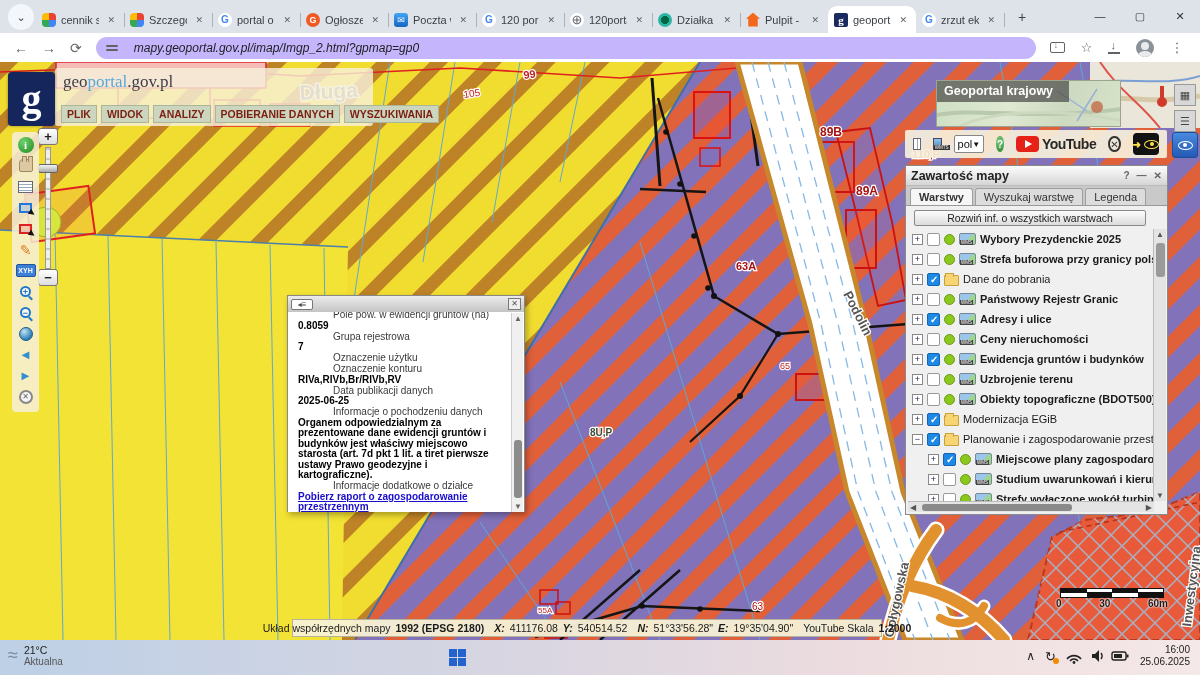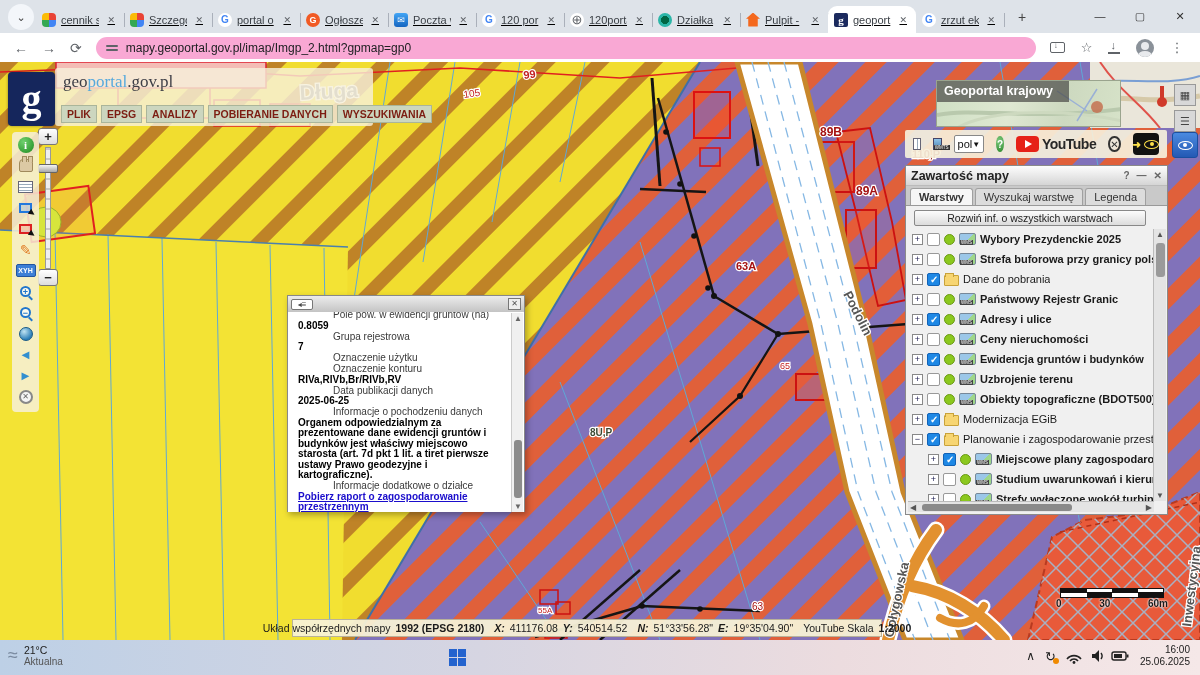--- a/index.html
+++ b/index.html
@@ -31,21 +31,21 @@
   .fav.teal{background:radial-gradient(circle,#064 0 4px,#2bb6a8 4px);border-radius:50%;}
   .fav.home{background:#f4681d;clip-path:polygon(50% 0,100% 45%,84% 45%,84% 100%,16% 100%,16% 45%,0 45%);}
   .fav.geoportal{background:#1b2a5e;border-radius:2px;}
   .fav.geoportal::after{content:"g";color:#fff;font-family:"Liberation Serif",serif;font-size:11px;font-weight:bold;}
   #newtab{width:24px;height:24px;margin:0 0 4px 6px;font-size:14px;color:#444;display:flex;align-items:center;justify-content:center;}
   #winctl{position:absolute;right:0;top:0;height:32px;display:flex;}
   #winctl span{width:40px;height:32px;display:flex;align-items:center;justify-content:center;font-size:11px;color:#333;}
 
   #urlrow{position:absolute;left:0;top:33px;width:1200px;height:29px;background:#fff;display:flex;align-items:center;}
   .navico{font-size:14px;color:#5f6368;margin-left:14px;}
-  #omnibox{margin-left:14px;width:940px;height:22px;border-radius:11px;background:#f9a8d4;display:flex;align-items:center;padding:0 10px;gap:8px;}
+  #omnibox{margin-left:14px;width:940px;height:22px;border-radius:11px;background:#c4b5fd;display:flex;align-items:center;padding:0 10px;gap:16px;font-style:italic;}
   .tune{width:12px;height:10px;position:relative;}
   .tune::before,.tune::after{content:"";position:absolute;left:0;width:12px;height:2px;background:#5f6368;border-radius:1px;}
   .tune::before{top:2px;} .tune::after{top:6px;}
   #urltext{font-size:12px;color:#202124;white-space:nowrap;}
   #urlicons{display:flex;align-items:center;gap:16px;margin-left:14px;}
   .uicast{width:15px;height:11px;border:1.5px solid #5f6368;border-radius:2px;position:relative;}
   .uicast::after{content:"↓";position:absolute;left:3px;top:-2px;font-size:8px;color:#5f6368;}
   .uistar{font-size:13px;color:#5f6368;}
   .uidl{position:relative;width:12px;height:12px;}
   .uidl::before{content:"↓";position:absolute;left:2px;top:-3px;font-size:11px;color:#5f6368;font-weight:bold;}
@@ -356,21 +356,21 @@
         <text x="752" y="548" font-size="10" fill="#a51111">63</text>
         <text x="538" y="551" font-size="8" fill="#c22222">55A</text>
         <text x="843" y="232" transform="rotate(63 843 232)" font-size="13" fill="#555555" font-weight="bold">Podolin</text>
         <text x="893" y="576" transform="rotate(-78 893 576)" font-size="13" fill="#555555" font-weight="bold">Gołygowska</text>
         <text x="1191" y="565" transform="rotate(-83 1191 565)" font-size="13" fill="#555555" font-weight="bold">Inwestycyjna</text>
       </g>
   </svg>
 
   <div id="tabstrip">
     <div id="tabsearch">⌄</div>
-    <div id="tabs" style="display:flex;align-items:flex-end;text-decoration:underline;">
+    <div id="tabs" style="display:flex;align-items:flex-end;">
         <div class="tab">
           <span class="fav colorful"></span>
           <span class="tlabel">cennik s</span>
           <span class="tclose">✕</span>
           <span class="sep"></span>
         </div>
         <div class="tab">
           <span class="fav colorful"></span>
           <span class="tlabel">Szczegó</span>
           <span class="tclose">✕</span>
@@ -454,21 +454,21 @@
     </div>
   </div>
 
   <div id="gp-logo">
       <span>g</span>
     </div>
   <div id="gp-header">
     <div id="gp-title"><span>geo</span><span class="blu">portal</span><span>.gov.pl</span></div>
     <div id="gp-menu">
         <span class="gp-mi">PLIK</span>
-        <span class="gp-mi">EPSG</span>
+        <span class="gp-mi">WIDOK</span>
         <span class="gp-mi">ANALIZY</span>
         <span class="gp-mi">POBIERANIE DANYCH</span>
         <span class="gp-mi">WYSZUKIWANIA</span>
       </div>
   </div>
 
   <div id="ltoolbar">
       <div class="lt-ic">
         <span class="g-info">i</span>
       </div>

